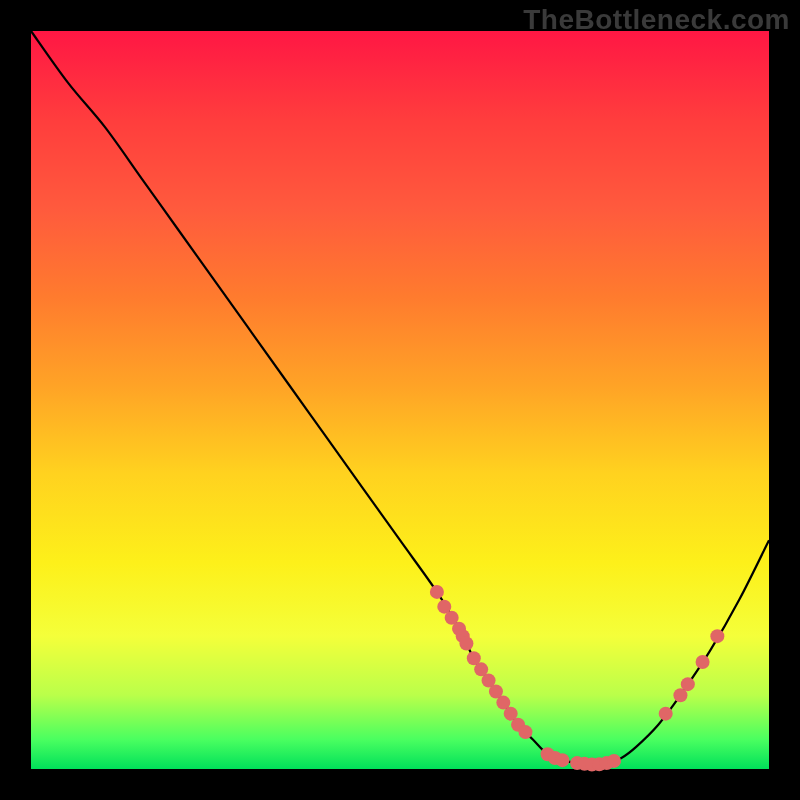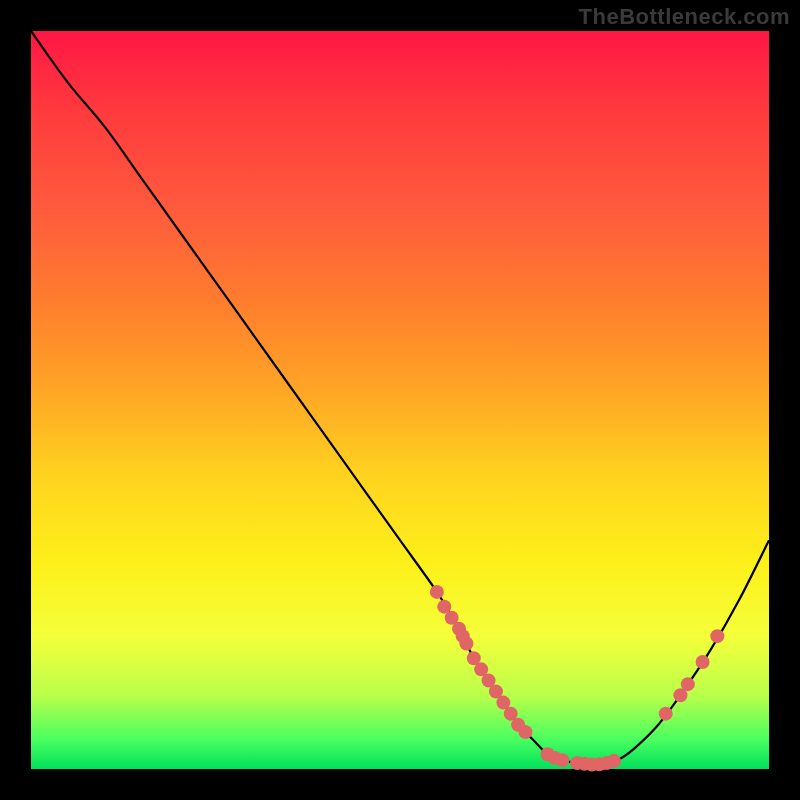--- a/index.html
+++ b/index.html
@@ -15,21 +15,21 @@
     position: relative;
     width: 800px;
     height: 800px;
     background: #000;
   }
   .watermark {
     position: absolute;
     top: 4px;
     right: 10px;
     color: #3a3a3a;
-    font-size: 22px;
+    font-size: 28px;
     font-weight: 600;
     letter-spacing: 0.5px;
     z-index: 10;
   }
   .plot-area {
     position: absolute;
     left: 31px;
     top: 31px;
     width: 738px;
     height: 738px;

